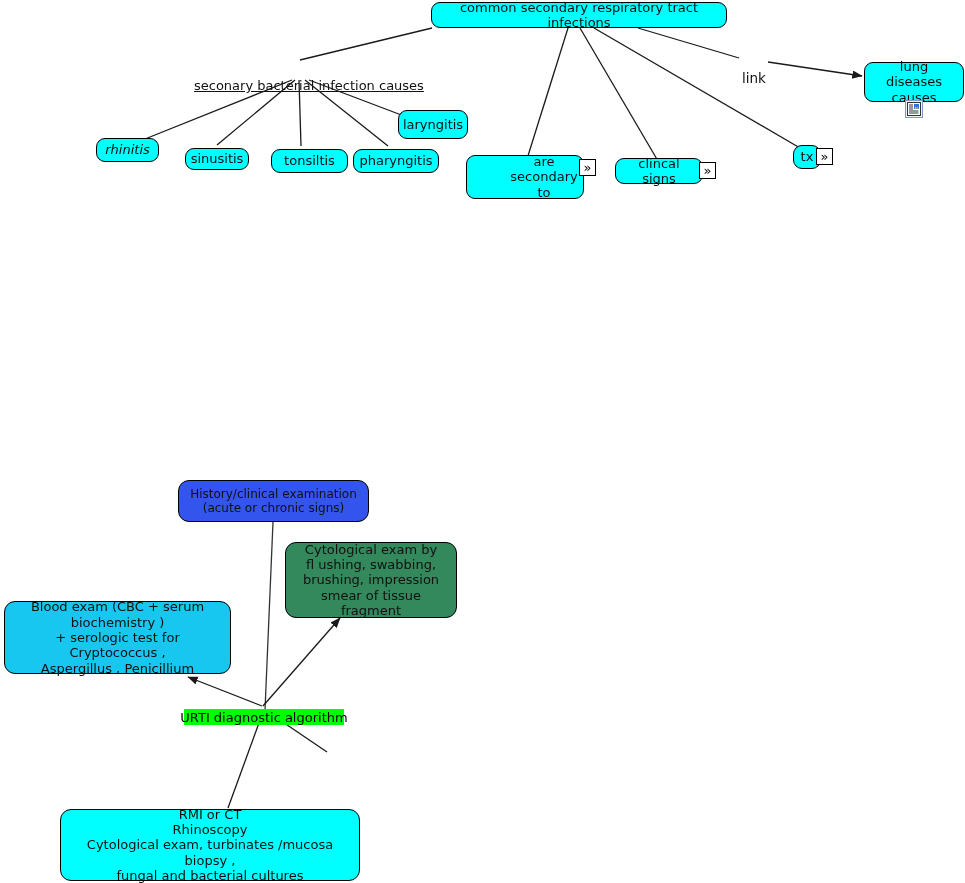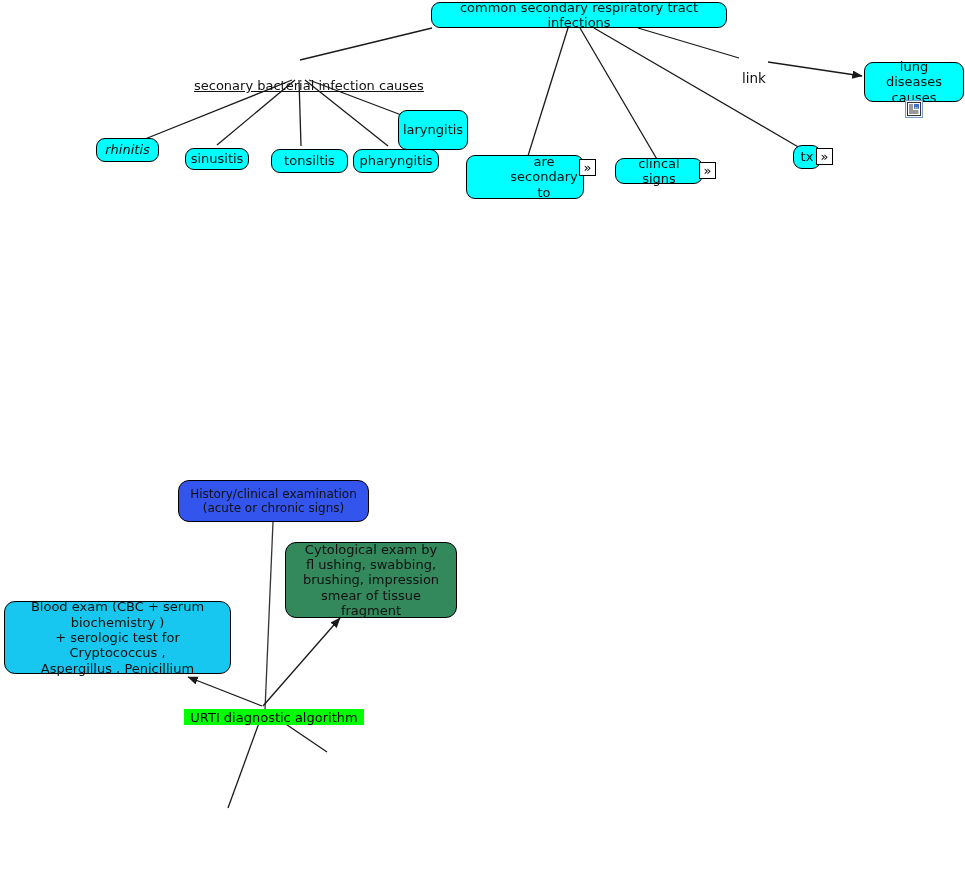--- a/index.html
+++ b/index.html
@@ -132,21 +132,21 @@
   <div class="plainlabel" style="left:742px; top:54px; font-size:13.5px;margin-top:16px;">link</div>
 
   <div class="node cyan" style="left:96px; top:138px; width:63px; height:24px; font-size:13px;font-style:italic;">rhinitis</div>
 
   <div class="node cyan" style="left:185px; top:148px; width:64px; height:22px; font-size:13px;">sinusitis</div>
 
   <div class="node cyan" style="left:271px; top:149px; width:77px; height:24px; font-size:13px;">tonsiltis</div>
 
   <div class="node cyan" style="left:353px; top:149px; width:86px; height:24px; font-size:13px;">pharyngitis</div>
 
-  <div class="node cyan" style="left:398px; top:110px; width:70px; height:40px; font-size:13px;">laryngitis</div>
+  <div class="node cyan" style="left:398px; top:110px; width:70px; height:29px; font-size:13px;">laryngitis</div>
 
   <div class="node cyan" style="left:466px; top:155px; width:118px; height:44px; font-size:13px;padding-left:44px;">are secondary to</div>
   <div class="chevron-badge" style="left:579px; top:159px;">»</div>
 
   <div class="node cyan" style="left:615px; top:158px; width:88px; height:26px; font-size:13px;">clincal signs</div>
   <div class="chevron-badge" style="left:699px; top:162px;">»</div>
 
   <div class="node cyan" style="left:793px; top:145px; width:28px; height:24px; font-size:13px;">tx</div>
   <div class="chevron-badge" style="left:816px; top:148px;">»</div>
 
@@ -171,17 +171,21 @@
   <div class="node seagreen" style="left:285px; top:542px; width:172px; height:76px; font-size:13px; border-radius:11px;">Cytological exam by
 fl ushing, swabbing,
 brushing, impression
 smear of tissue fragment</div>
 
   <div class="node cyan" style="left:4px; top:601px; width:227px; height:73px; font-size:13px; border-radius:11px; background:#17c7ef;">Blood exam (CBC + serum
 biochemistry )
 + serologic test for Cryptococcus ,
 Aspergillus , Penicillium</div>
 
-  <div class="greenlabel" style="left:184px; top:709px; width:180px; height:16px; font-size:13px;">URTI diagnostic algorithm</div>
+  <div class="greenlabel" style="left:184px; top:709px; width:160px; height:16px; font-size:13px;">URTI diagnostic algorithm</div>
 
 
+  <div class="node cyan" style="left:60px; top:809px; width:300px; height:72px; font-size:13px; border-radius:11px;">RMI or CT
+Rhinoscopy
+Cytological exam, turbinates /mucosa biopsy ,
+fungal and bacterial cultures</div>
 
 </div>
 
 </body></html>

